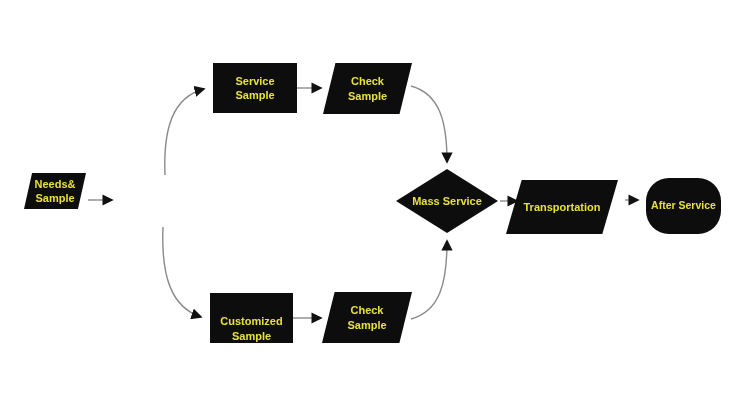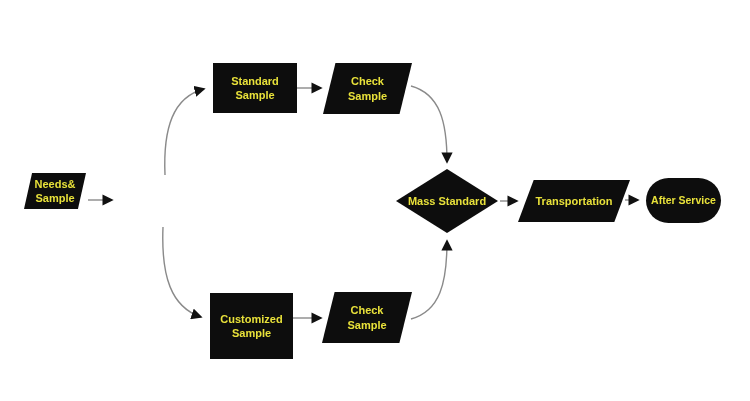--- a/index.html
+++ b/index.html
@@ -48,25 +48,25 @@
 
   .stadium {
     border-radius: 23px;
   }
 
   
   #n-needs        { left: 24px;  top: 173px; width: 62px;  height: 36px; clip-path: polygon(13% 0, 100% 0, 87% 100%, 0 100%); }
   #n-quotation    { left: 122px; top: 175px; width: 85px;  height: 52px; }
   #n-standard     { left: 213px; top: 63px;  width: 84px;  height: 50px; }
   #n-check-top    { left: 323px; top: 63px;  width: 89px;  height: 51px; }
-  #n-customized   { left: 210px; top: 293px; width: 83px;  height: 66px; }
+  #n-customized   { left: 210px; top: 293px; width: 83px;  height: 50px; align-items: flex-end; }
   #n-check-bottom { left: 322px; top: 292px; width: 90px;  height: 51px; }
   #n-mass         { left: 396px; top: 169px; width: 102px; height: 64px; }
-  #n-transport    { left: 518px; top: 180px; width: 112px; height: 42px; }
-  #n-after        { left: 646px; top: 178px; width: 75px;  height: 45px; font-size: 10.5px; }
+  #n-transport    { left: 506px; top: 180px; width: 112px; height: 54px; }
+  #n-after        { left: 646px; top: 178px; width: 75px;  height: 56px; font-size: 10.5px; }
 </style>
 </head>
 <body>
 
 <div class="canvas">
 
   <svg class="edges-layer" viewBox="0 0 750 401" xmlns="http://www.w3.org/2000/svg">
     <defs>
       <marker id="arrow" viewBox="0 0 10 10" refX="8.5" refY="5" markerWidth="8" markerHeight="8" orient="auto-start-reverse">
         <path d="M0,0 L10,5 L0,10 z" fill="#111111"></path>
@@ -95,21 +95,21 @@
   <div class="node parallelogram" id="n-needs">
     <div class="label">
       <span>Needs&amp;</span>
       <span>Sample</span>
     </div>
   </div>
 
 
   <div class="node rectangle" id="n-standard">
     <div class="label">
-      <span>Standard</span>
+      <span>Service</span>
       <span>Sample</span>
     </div>
   </div>
 
   <div class="node parallelogram" id="n-check-top">
     <div class="label">
       <span>Check</span>
       <span>Sample</span>
     </div>
   </div>
@@ -123,21 +123,21 @@
 
   <div class="node parallelogram" id="n-check-bottom">
     <div class="label">
       <span>Check</span>
       <span>Sample</span>
     </div>
   </div>
 
   <div class="node diamond" id="n-mass">
     <div class="label">
-      <span>Mass Standard</span>
+      <span>Mass Service</span>
     </div>
   </div>
 
   <div class="node parallelogram" id="n-transport">
     <div class="label">
       <span>Transportation</span>
     </div>
   </div>
 
   <div class="node stadium" id="n-after">

